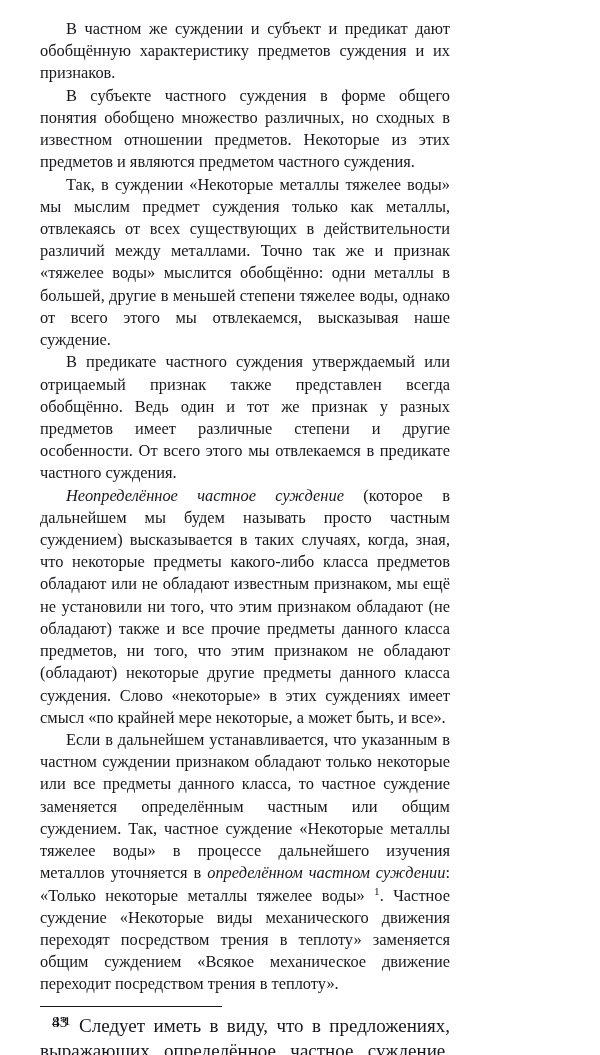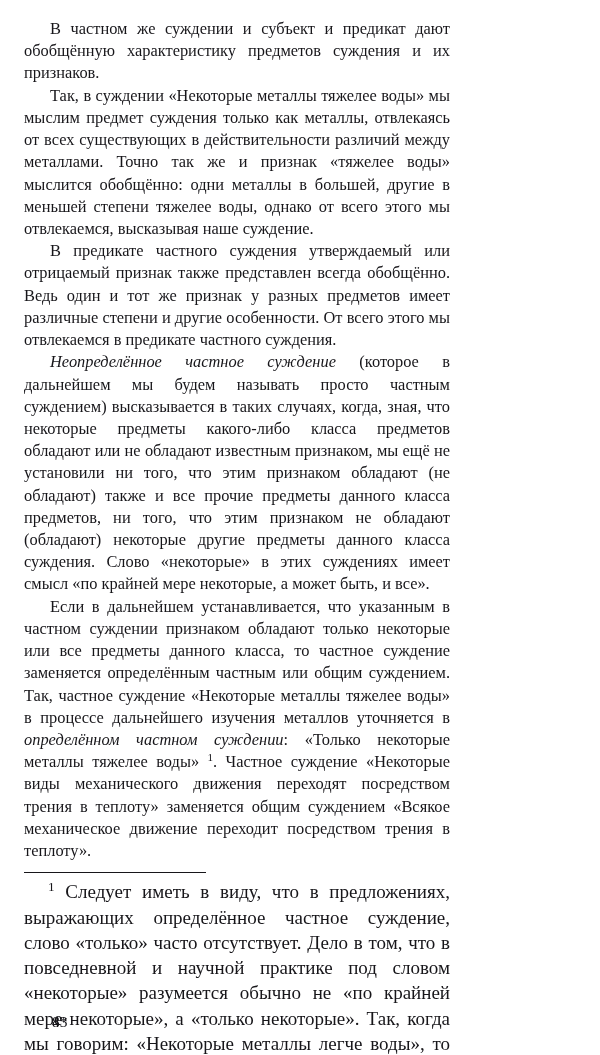--- a/index.html
+++ b/index.html
@@ -14,21 +14,21 @@
     color: #17161a;
     position: relative;
     overflow: hidden;
   }
   .page {
     position: absolute;
     left: 0; top: 0;
     width: 492px;
     height: 1055px;
     box-sizing: border-box;
-    padding: 18px 42px 0 24px;
+    padding: 18px 42px 0 40px;
   }
   .body-text {
     font-size: 16.4px;
     line-height: 1.355;
     text-align: justify;
     text-justify: inter-word;
     hyphens: manual;
   }
   .body-text p {
     margin: 0;
@@ -87,20 +87,21 @@
     text-align: left;
   }
 </style>
 </head>
 <body>
 
 <div class="page">
 
   <div class="body-text">
     <p>В частном же суждении и субъект и предикат дают обобщённую характеристику предметов суждения и их признаков.</p>
+    <p>В субъекте частного суждения в форме общего понятия обобщено множество различных, но сходных в известном отношении предметов. Некоторые из этих предметов и являются предметом частного суждения.</p>
     <p>Так, в суждении «Некоторые металлы тяжелее воды» мы мыслим предмет суждения только как металлы, отвлекаясь от всех существующих в действительности различий между металлами. Точно так же и признак «тяжелее воды» мыслится обобщённо: одни металлы в большей, другие в меньшей степени тяжелее воды, однако от всего этого мы отвлекаемся, высказывая наше суждение.</p>
     <p>В предикате частного суждения утверждаемый или отрицаемый признак также представлен всегда обобщённо. Ведь один и тот же признак у разных предметов имеет различные степени и другие особенности. От всего этого мы отвлекаемся в предикате частного суждения.</p>
     <p><span class="it">Неопределённое частное суждение</span><span> (которое в дальнейшем мы будем называть просто частным суждением) высказывается в таких случаях, когда, зная, что некоторые предметы какого-либо класса предметов обладают или не обладают известным признаком, мы ещё не установили ни того, что этим признаком обладают (не обладают) также и все прочие предметы данного класса предметов, ни того, что этим признаком не обладают (обладают) некоторые другие предметы данного класса суждения. Слово «некоторые» в этих суждениях имеет смысл «по крайней мере некоторые, а может быть, и все».</span></p>
     <p><span>Если в дальнейшем устанавливается, что указанным в частном суждении признаком обладают только некоторые или все предметы данного класса, то частное суждение заменяется определённым частным или общим суждением. Так, частное суждение «Некоторые металлы тяжелее воды» в процессе дальнейшего изучения металлов уточняется в </span><span class="it">определённом частном суждении</span><span>: «Только некоторые металлы тяжелее воды» </span><sup>1</sup><span>. Частное суждение «Некоторые виды механического движения переходят посредством трения в теплоту» заменяется общим суждением «Всякое механическое движение переходит посредством трения в теплоту».</span></p>
   </div>
 
   <div class="footnote-sep"></div>
 
   <div class="footnote">
     <p><span class="footnote-marker">1</span><span> Следует иметь в виду, что в предложениях, выражающих определённое частное суждение, слово «только» часто отсутствует. Дело в том, что в повседневной и научной практике под словом «некоторые» разумеется обычно не «по крайней мере некоторые», а «только некоторые». Так, когда мы говорим: «Некоторые металлы легче воды», то слово «некоторые» употребляем не в значении «по крайней мере некоторые», а в значении «только некоторые». Имеем ли мы дело с определённым частным суждением или с неопределённым,— точно установить это можно только по смыслу предложения или из контекста речи.</span></p>

